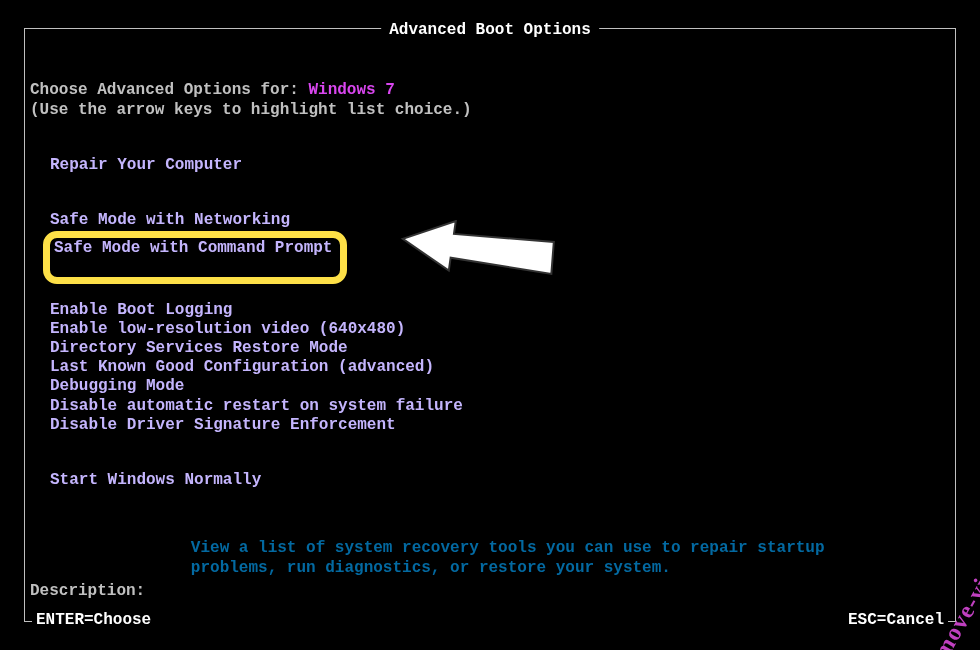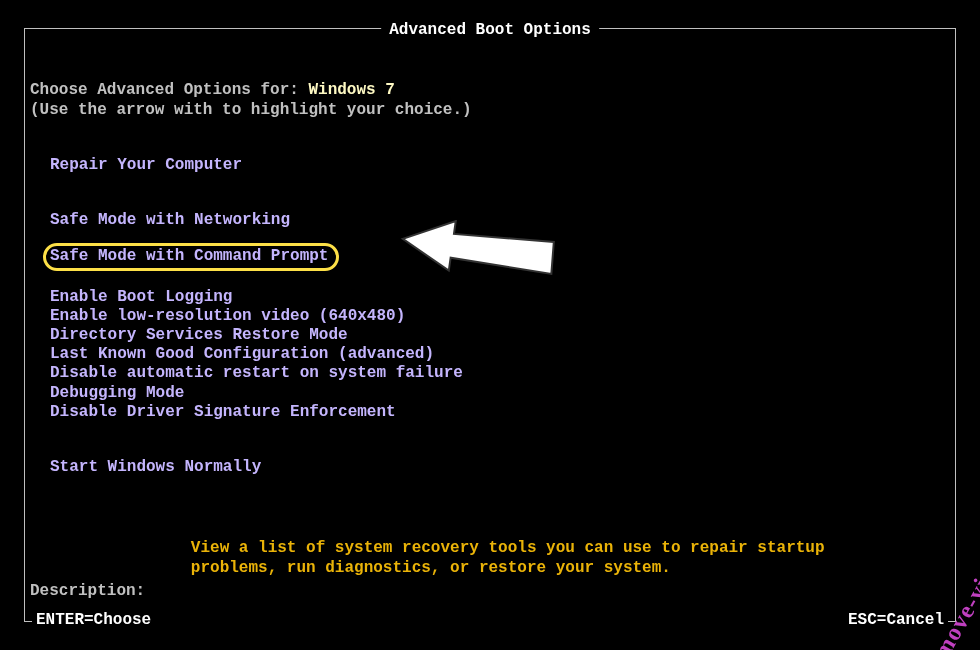--- a/index.html
+++ b/index.html
@@ -37,58 +37,57 @@
       position: absolute;
       top: 80px;
       left: 30px;
       right: 30px;
     }
     .instruction-line {
       color: #c0c0c0;
       line-height: 1.25;
     }
     .os-name {
-      color: #fef9c3;
+      color: #d946ef;
     }
     .option {
       color: #c4b5fd;
       padding-left: 20px;
       line-height: 1.2;
       cursor: default;
     }
     .highlight-box {
       display: inline-block;
-      border: 3px solid #fde047;
+      border: 7px solid #fde047;
       border-radius: 14px;
-      padding: 1px 8px 1px 4px;
+      padding: 1px 8px 18px 4px;
       margin-left: -7px;
       position: relative;
       top: 1px;
-      margin-top: 12px;
     }
     .arrow-annotation {
       position: absolute;
       left: 362px;
       top: 140px;
       pointer-events: none;
     }
     .description-block {
       position: absolute;
       bottom: 50px;
       left: 30px;
       right: 30px;
     }
     .desc-label {
       color: #c0c0c0;
       display: inline-block;
       vertical-align: top;
       margin-top: 44px;
     }
     .desc-text {
-      color: #eab308;
+      color: #0369a1;
       display: inline-block;
       width: 720px;
       vertical-align: top;
       padding-left: 36px;
       line-height: 1.25;
     }
     .bottom-bar {
       position: absolute;
       bottom: 21px;
       left: 32px;
@@ -118,43 +117,43 @@
 <body>
 
 <div class="border-box"></div>
 
 <div class="title">Advanced Boot Options</div>
 
 <div class="content">
   <div class="instruction-line">
     <span>Choose Advanced Options for: </span><span class="os-name">Windows 7</span>
   </div>
-  <div class="instruction-line">(Use the arrow with to highlight your choice.)</div>
+  <div class="instruction-line">(Use the arrow keys to highlight list choice.)</div>
 
   <div class="spacer-md"></div>
 
   <div class="option">Repair Your Computer</div>
 
   <div class="spacer-md"></div>
 
   <div class="option">Safe Mode with Networking</div>
   <div class="option">
     <span class="highlight-box">
       <span>Safe Mode with Command Prompt</span>
     </span>
   </div>
 
   <div class="spacer-sm"></div>
 
   <div class="option">Enable Boot Logging</div>
   <div class="option">Enable low-resolution video (640x480)</div>
   <div class="option">Directory Services Restore Mode</div>
   <div class="option">Last Known Good Configuration (advanced)</div>
+  <div class="option">Debugging Mode</div>
   <div class="option">Disable automatic restart on system failure</div>
-  <div class="option">Debugging Mode</div>
   <div class="option">Disable Driver Signature Enforcement</div>
 
   <div class="spacer-md"></div>
 
   <div class="option">Start Windows Normally</div>
 
   <svg class="arrow-annotation" width="180" height="60" viewBox="0 0 180 60">
     <g transform="rotate(8 90 30)">
     <path d="M 10 30 L 60 5 L 60 18 L 160 12 L 162 44 L 60 42 L 60 55 Z" fill="#fff" stroke="#333" stroke-width="2"></path>
     </g>

